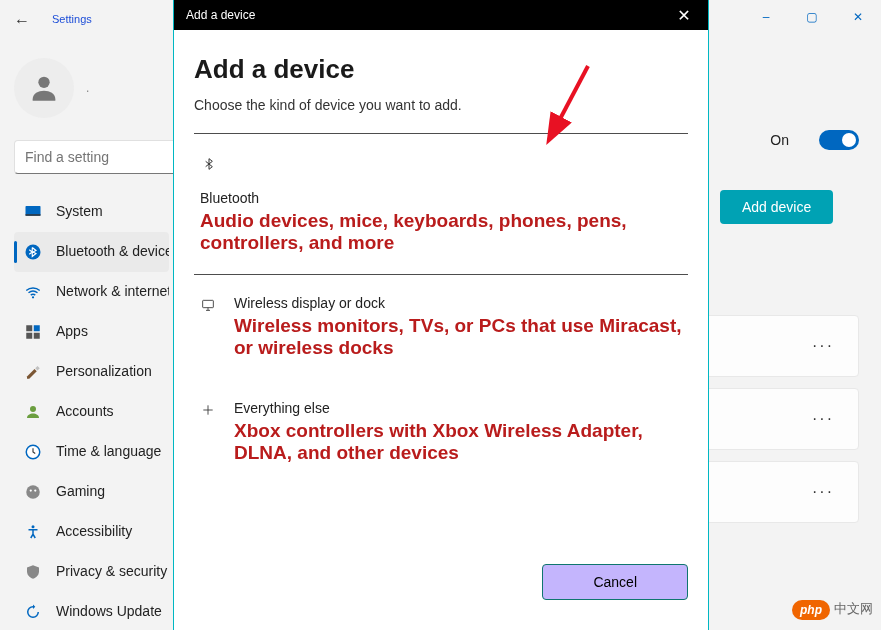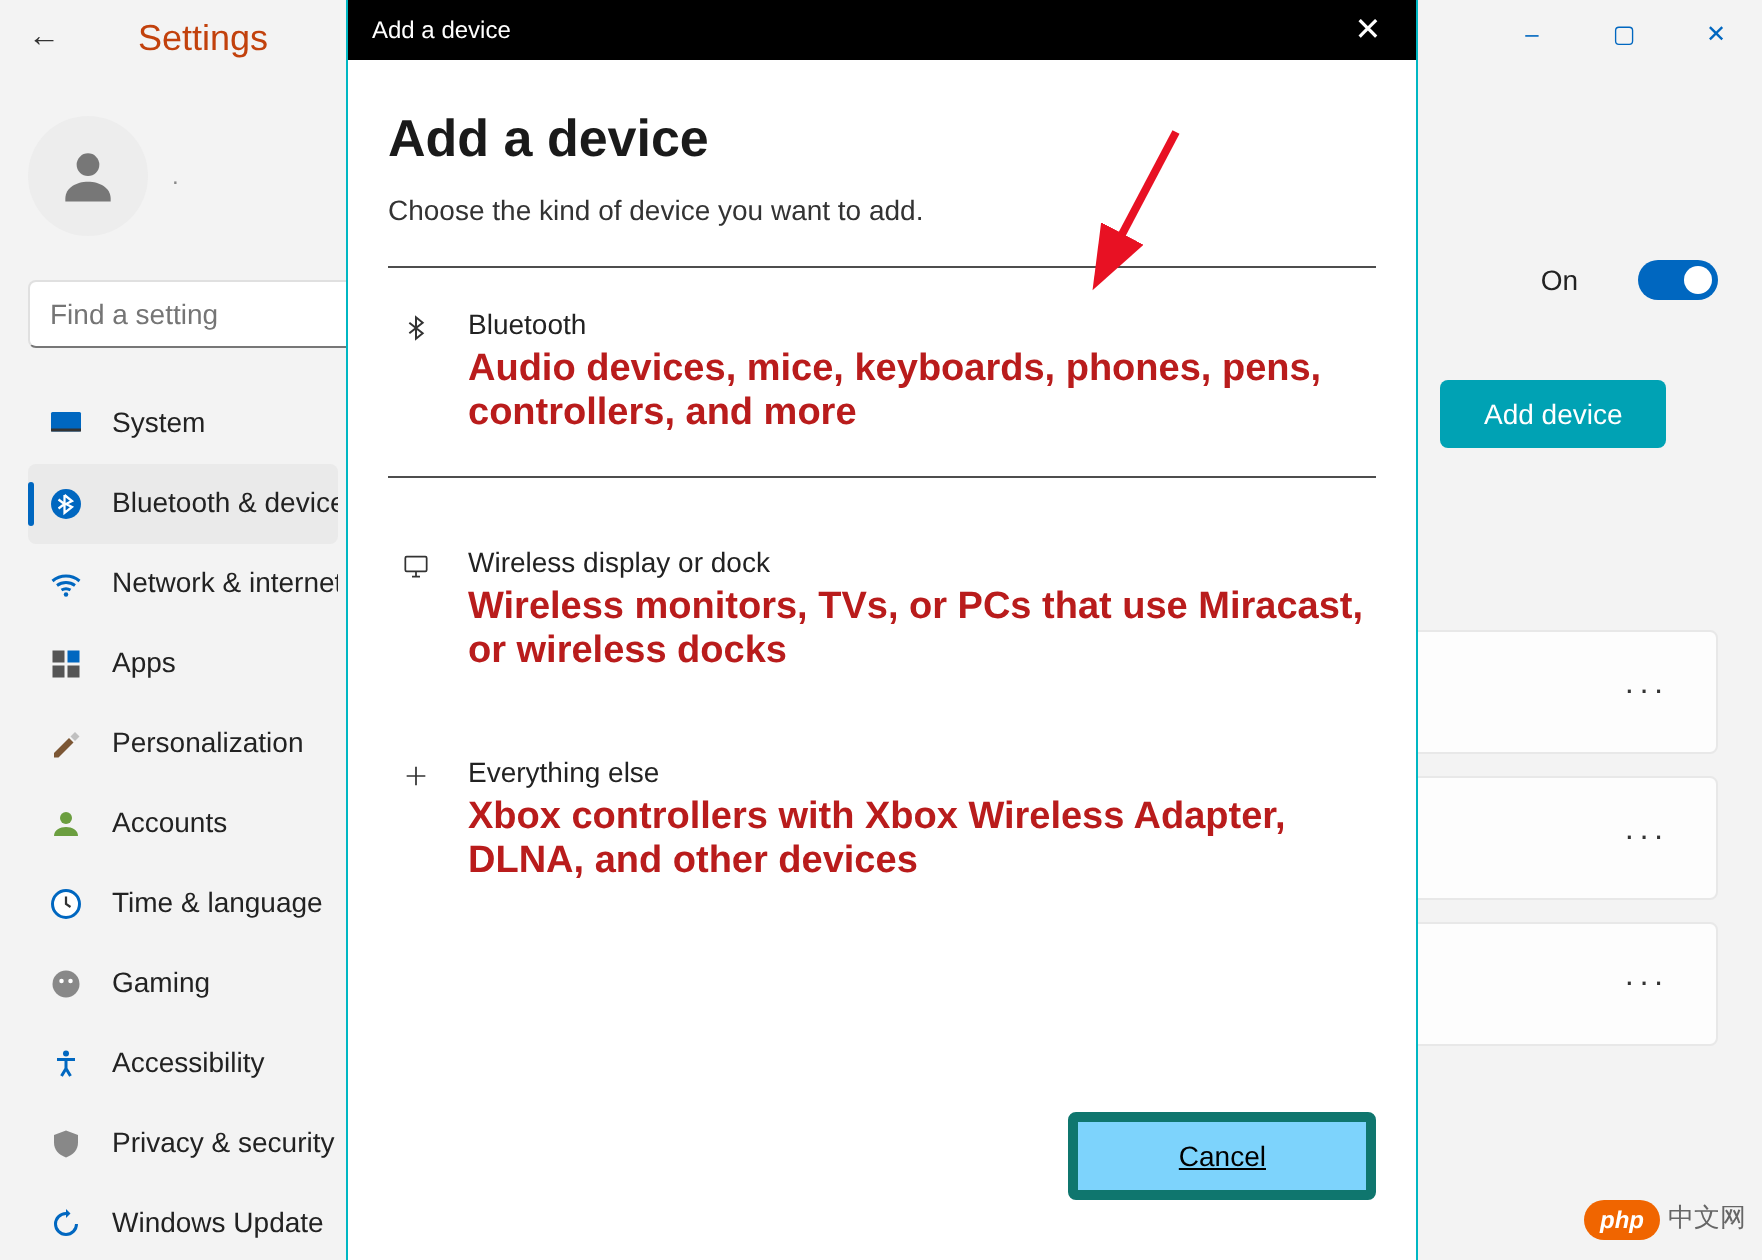--- a/index.html
+++ b/index.html
@@ -6,21 +6,21 @@
 body { width:881px; height:630px; background:#f3f3f3; position:relative; overflow:hidden; }
 
 
 .titlebar { position:absolute; top:0; left:0; right:0; height:34px; display:flex; justify-content:flex-end; align-items:center; }
 .win-btn { width:46px; height:32px; display:flex; align-items:center; justify-content:center; color:#333; font-size:12px; cursor:pointer; }
 .win-btn.close { color:#d9252a; }
 
 
 .settings-header { position:absolute; top:6px; left:8px; display:flex; align-items:center; gap:16px; }
 .back-arrow { font-size:16px; color:#333; padding:4px 6px; cursor:pointer; }
-.settings-title { font-size:18px; color:#c2410c; margin-left:17px; }
+.settings-title { font-size:11px; color:#1d4ed8; margin-left:0; }
 
 
 .user-area { position:absolute; top:58px; left:14px; display:flex; align-items:center; gap:12px; }
 .avatar { width:60px; height:60px; border-radius:50%; background:#ededed; display:flex; align-items:center; justify-content:center; }
 .avatar svg { width:34px; height:34px; fill:#777; }
 .user-label { font-size:12px; color:#888; }
 
 
 .search-box { position:absolute; top:140px; left:14px; width:182px; height:34px; background:#fff; border:1px solid #e0e0e0; border-bottom:1px solid #777; border-radius:4px; padding:0 10px; font-size:14px; color:#555; outline:none; }
 
@@ -44,28 +44,28 @@
 
 
 .modal { position:absolute; top:0; left:174px; width:534px; height:100%; background:#fff; box-shadow:0 0 0 1px #00b7c3; z-index:100; display:flex; flex-direction:column; }
 .modal-titlebar { height:30px; background:#000; color:#fff; display:flex; align-items:center; justify-content:space-between; padding:0 4px 0 12px; font-size:12px; }
 .modal-close { width:40px; height:30px; display:flex; align-items:center; justify-content:center; cursor:pointer; font-size:16px; }
 .modal-body { padding:24px 20px 0 20px; flex:1; position:relative; }
 .modal-h1 { font-size:26px; font-weight:600; color:#1a1a1a; margin-bottom:12px; }
 .modal-sub { font-size:14px; color:#333; margin-bottom:20px; }
 .opt-list { border-top:1px solid #4d4d4d; }
 .opt { display:flex; gap:18px; padding:20px 6px; cursor:pointer; border-bottom:1px solid transparent; }
-.opt.first { border-bottom:1px solid #4d4d4d; margin-bottom:14px; }
+.opt.first { border-bottom:1px solid #4d4d4d; margin-bottom:0;flex-direction:column; }
 .opt-icon { width:18px; display:flex; justify-content:center; padding-top:2px; color:#333; }
 .opt-icon svg { width:16px; height:16px; fill:none; stroke:#333; stroke-width:1.3; }
 .opt-texts .title { font-size:14px; color:#222; margin-bottom:4px; }
 .opt-texts .desc { font-size:19px; color:#b91c1c; font-weight:600; }
 .opt-texts .desc.light { font-weight:600; }
 .modal-footer { position:absolute; bottom:30px; right:20px; }
-.cancel-btn { background:#7dd3fc; border:5px solid #0f766e; border-radius:4px; padding:9px 50px; font-size:14px; cursor:pointer;text-decoration:underline; }
+.cancel-btn { background:#c4b5fd; border:1px solid #0f766e; border-radius:4px; padding:9px 50px; font-size:14px; cursor:pointer; }
 
 
 .arrow { position:absolute; top:58px; left:540px; z-index:200; pointer-events:none; }
 
 
 .watermark { position:absolute; bottom:10px; right:8px; z-index:300; display:flex; align-items:flex-start; gap:4px; font-size:13px; color:#666; }
 .wm-badge { background:#f06500; color:#fff; font-weight:700; font-size:12px; padding:3px 8px; border-radius:10px; font-style:italic; }
 </style>
 </head>
 <body>

